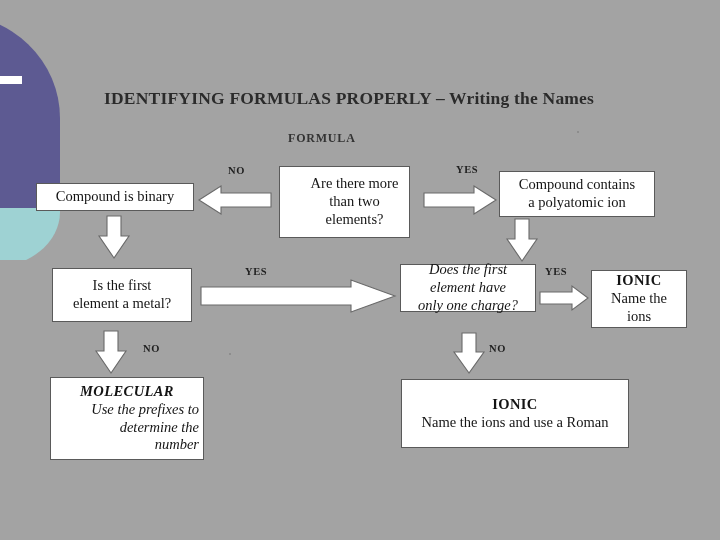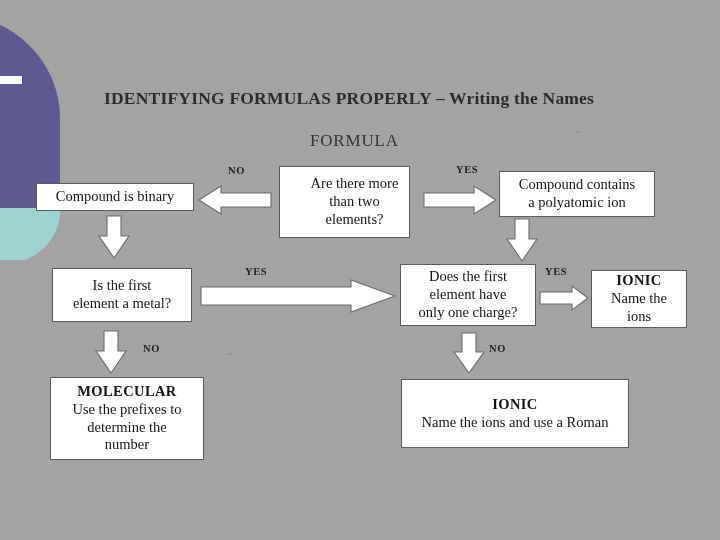--- a/index.html
+++ b/index.html
@@ -60,24 +60,24 @@
     left: 104px;
     top: 88px;
     font-size: 17.5px;
     font-weight: bold;
     letter-spacing: 0.2px;
     color: #2b2b2b;
     white-space: nowrap;
   }
   .subtitle {
     position: absolute;
-    left: 310px;
+    left: 288px;
     top: 131px;
-    font-size: 17px;
-    font-weight: normal;
+    font-size: 12px;
+    font-weight: bold;
     letter-spacing: 0.8px;
     color: #333333;
     white-space: nowrap;
   }
 
   
   .box {
     position: absolute;
     box-sizing: border-box;
     border: 1px solid #5a5a5a;
@@ -91,22 +91,23 @@
     line-height: 1.24;
     color: #141414;
     padding: 2px 4px;
   }
   .box .ln { display: block; white-space: nowrap; }
   .box .hdr {
     font-weight: bold;
     letter-spacing: 0.4px;
   }
   .box.left-body {
-    align-items: center;
+    align-items: flex-end;
     text-align: left;
+    font-style: italic;
   }
   .box.left-body .hdr {
     align-self: center;
   }
 
   
   .arrow { position: absolute; }
   .arrow svg { display: block; overflow: visible; }
   .arrow svg polygon {
     fill: #ffffff;
@@ -193,21 +194,21 @@
     <span class="ln">element a metal?</span>
   </div>
 
   <div class="lbl" style="left:245px; top:266px;">YES</div>
   <div class="arrow" style="left:201px; top:278px;">
     <svg width="194" height="36" viewBox="0 0 194 36">
       <polygon points="194,18 150,2 150,9 0,9 0,27 150,27 150,34"></polygon>
     </svg>
   </div>
 
-  <div class="box" style="left:400px; top:264px; width:136px; height:62px;">
+  <div class="box" style="left:400px; top:264px; width:136px; height:48px;font-style:italic;">
     <span class="ln">Does the first</span>
     <span class="ln">element have</span>
     <span class="ln">only one charge?</span>
   </div>
 
   <div class="lbl" style="left:545px; top:266px;">YES</div>
   <div class="arrow" style="left:540px; top:285px;">
     <svg width="48" height="26" viewBox="0 0 48 26">
       <polygon points="48,13 32,1 32,7 0,7 0,19 32,19 32,25"></polygon>
     </svg>

